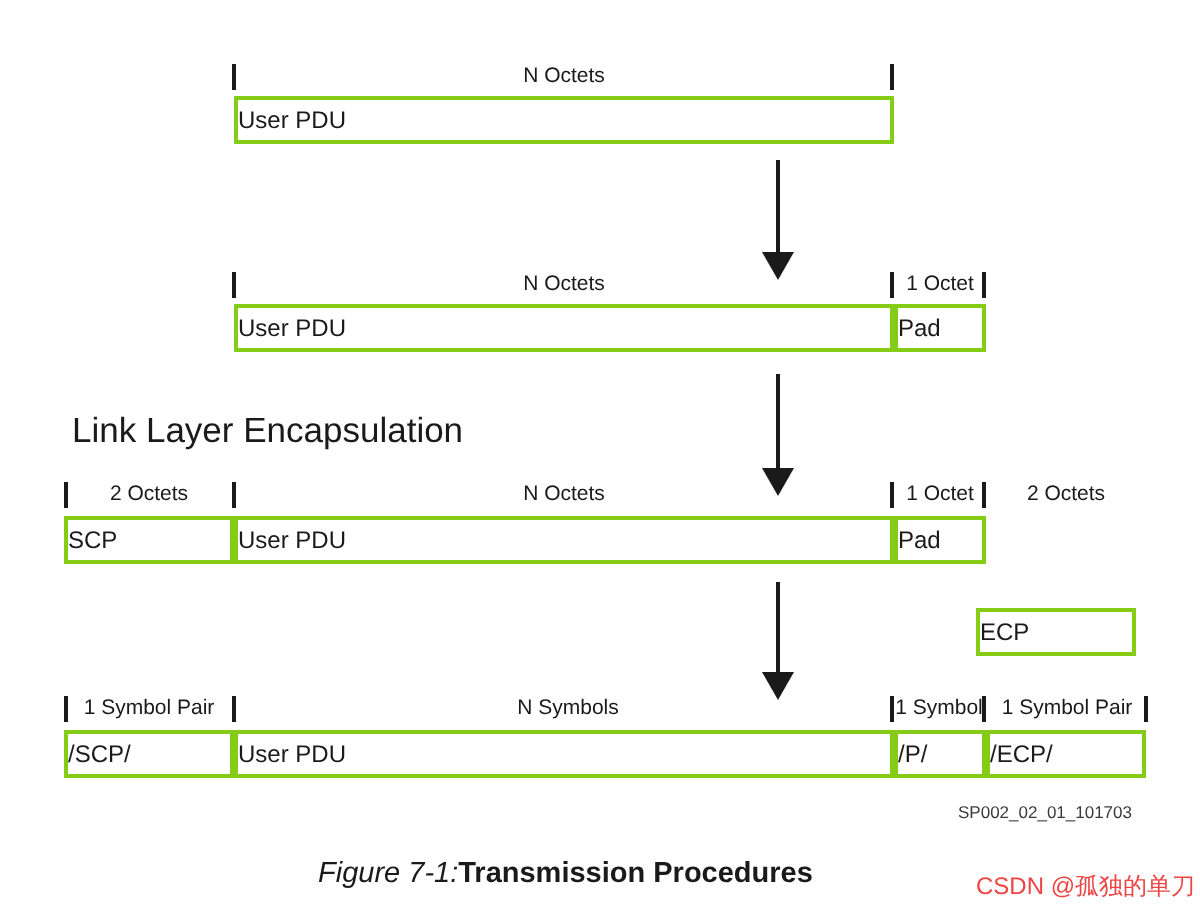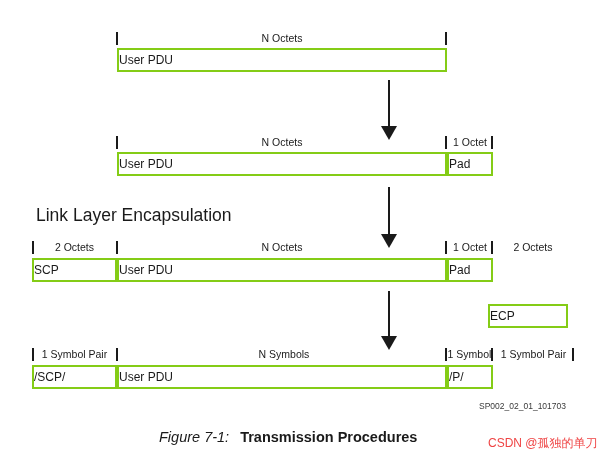--- a/index.html
+++ b/index.html
@@ -14,21 +14,21 @@
           border:2px solid #84cc16; background:#ffffff; 
           font-size:12px; line-height:20px; white-space:nowrap; }
   .step { position:absolute; font-size:17.5px; line-height:20px; color:#1a1a1a; }
   .aline { position:absolute; width:2px; background:#1a1a1a; }
   .ahead { position:absolute; width:0; height:0;
            border-left:8px solid transparent; border-right:8px solid transparent;
            border-top:14px solid #1a1a1a; }
   .refcode { position:absolute; font-size:8.5px; line-height:10px; color:#3a3a3a; }
   .caption { position:absolute; font-size:14.5px; line-height:18px; white-space:nowrap; }
   .cap-fig { font-style:italic; }
-  .cap-title { font-weight:bold; margin-left:11px; }
+  .cap-title { font-weight:bold; }
   .watermark { position:absolute; font-size:12px; line-height:15px;
                color:#ef4444; white-space:nowrap; }
 </style>
 </head>
 <body>
 
 <div class="stage">
 
   <div class="tick" style="left:116px; top:32px;"></div>
   <div class="tick" style="left:445px; top:32px;"></div>
@@ -80,20 +80,21 @@
   <div class="tick" style="left:445px; top:348px;"></div>
   <div class="tick" style="left:491px; top:348px;"></div>
   <div class="tick" style="left:572px; top:348px;"></div>
   <div class="dim" style="left:32px; top:347px; width:85px;">1 Symbol Pair</div>
   <div class="dim" style="left:117px; top:347px; width:334px;">N Symbols</div>
   <div class="dim" style="left:446px; top:347px; width:47px;">1 Symbol</div>
   <div class="dim" style="left:493px; top:347px; width:81px;">1 Symbol Pair</div>
   <div class="cell" style="left:32px; top:365px; width:85px;">/SCP/</div>
   <div class="cell" style="left:117px; top:365px; width:330px;">User PDU</div>
   <div class="cell" style="left:447px; top:365px; width:46px;">/P/</div>
+  <div class="cell" style="left:493px; top:365px; width:80px;">/ECP/</div>
 
   <div class="refcode" style="right:34px; top:401px;text-align:right;">SP002_02_01_101703</div>
 
   <div class="caption" style="left:159px; top:428px;">
     <span class="cap-fig">Figure 7-1:</span><span class="cap-title">Transmission Procedures</span>
   </div>
 
   <div class="watermark" style="left:488px; top:436px;">CSDN @孤独的单刀</div>
 
 </div>

